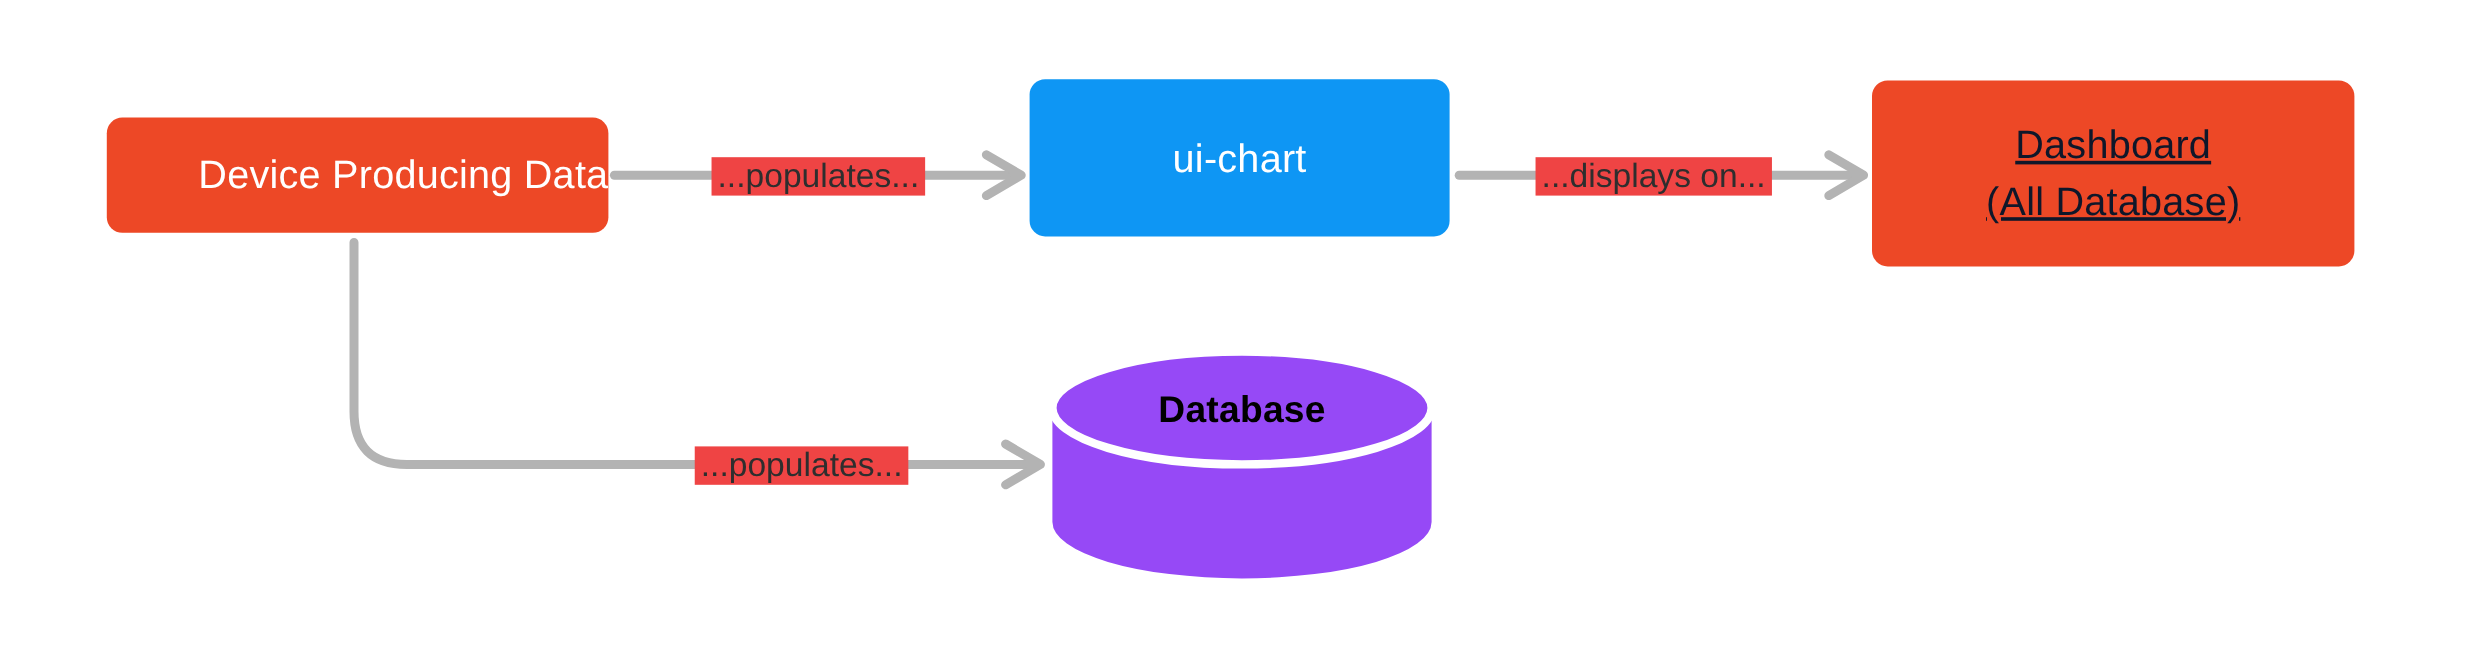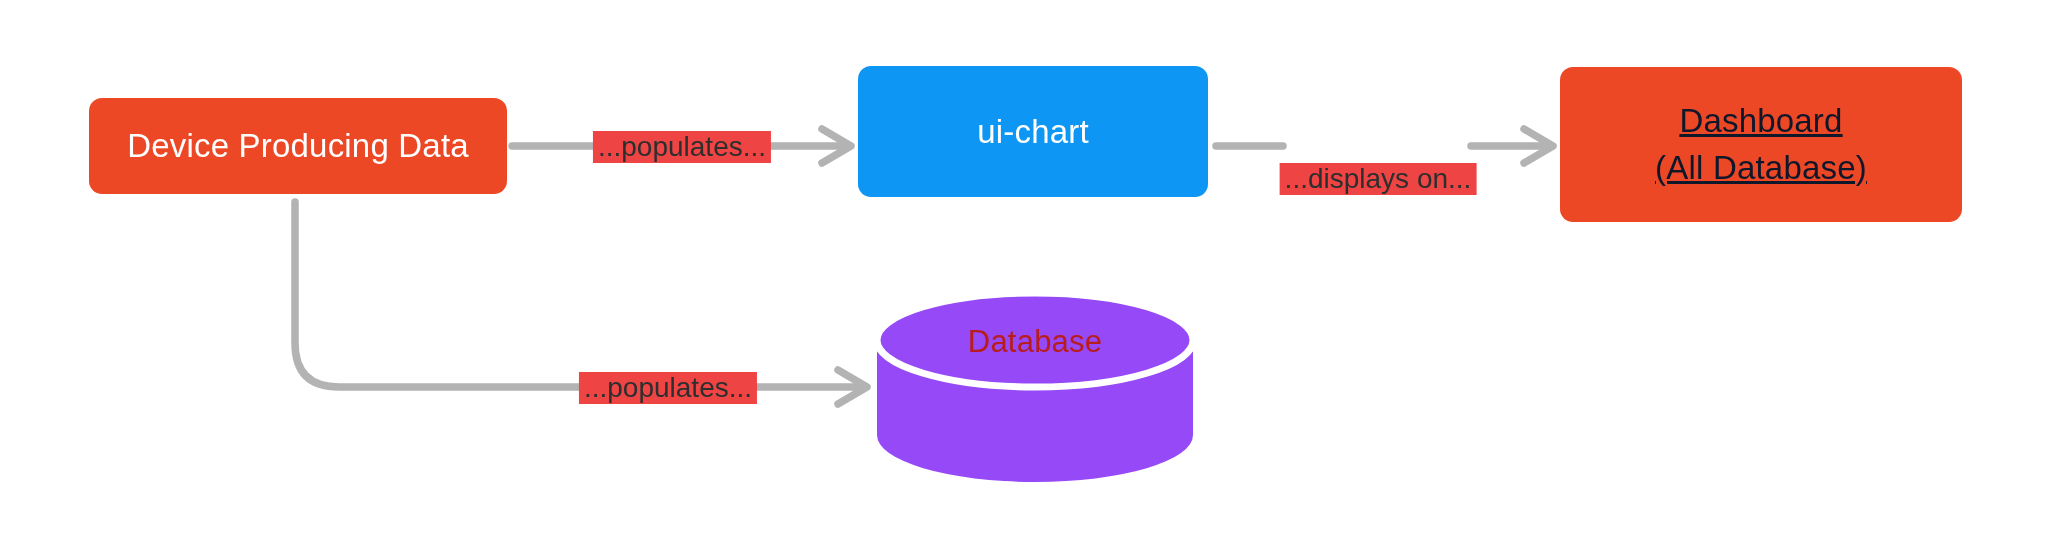--- a/index.html
+++ b/index.html
@@ -45,21 +45,21 @@
   #node-dashboard { left: 1560px; top: 67px; width: 402px; height: 155px; line-height: 1.4; }
   .edge-label {
     position: absolute;
     transform: translate(-50%, -50%);
     font-size: 28px;
     white-space: nowrap;
     background: #ef4444;
     padding: 0 5px;
   }
   #edge-label-1 { left: 682px;  top: 147px; }
-  #edge-label-2 { left: 1378px; top: 147px; margin-top: 32px; }
+  #edge-label-2 { left: 1378px; top: 147px; }
   #edge-label-3 { left: 668px;  top: 388px; }
   #database-label {
     position: absolute;
     left: 1035px;
     top: 342px;
     transform: translate(-50%, -50%);
     color: #FFFFFF;
     font-size: 31px;
     font-weight: 500;
     white-space: nowrap;
@@ -90,34 +90,34 @@
       <path class="connector" d="M755 387 H858" stroke="#B3B3B3"></path>
       <path class="connector" d="M838 370 L867 387 L838 404" stroke="#B3B3B3"></path>
     </g>
 
     <g>
       <path d="M877 340 L877 435 A158 47 0 0 0 1193 435 L1193 340 A158 47 0 0 1 877 340 Z" fill="#9649F6"></path>
       <ellipse cx="1035" cy="340" rx="158" ry="47" stroke-width="7" fill="#9649F6" stroke="#FFFFFF"></ellipse>
     </g>
   </svg>
 
-  <div class="node" id="node-device" style="background-color: rgb(237, 72, 38); color: rgb(255, 255, 255);">
+  <div class="node" id="node-device" style="background-color: rgb(237, 72, 38); color: rgb(255, 255, 255); align-items: flex-end;">
     <span>Device Producing Data</span>
   </div>
 
   <div class="node" id="node-uichart" style="background-color: rgb(14, 150, 244); color: rgb(255, 255, 255);">
     <span>ui-chart</span>
   </div>
 
   <div class="node" id="node-dashboard" style="background-color: rgb(237, 72, 38); color: #0f172a; text-decoration: underline;">
     <span>Dashboard</span>
     <span>(All Database)</span>
   </div>
 
-  <div id="database-label" style="color: #b91c1c;">Database</div>
+  <div id="database-label" style="color: #000000; font-weight: bold;">Database</div>
 
   <div class="edge-label" id="edge-label-1" style="color: rgb(46, 46, 46);">...populates...</div>
 
   <div class="edge-label" id="edge-label-2" style="color: rgb(46, 46, 46);">...displays on...</div>
 
   <div class="edge-label" id="edge-label-3" style="color: rgb(46, 46, 46);">...populates...</div>
 
 </div>
 
 </body></html>

